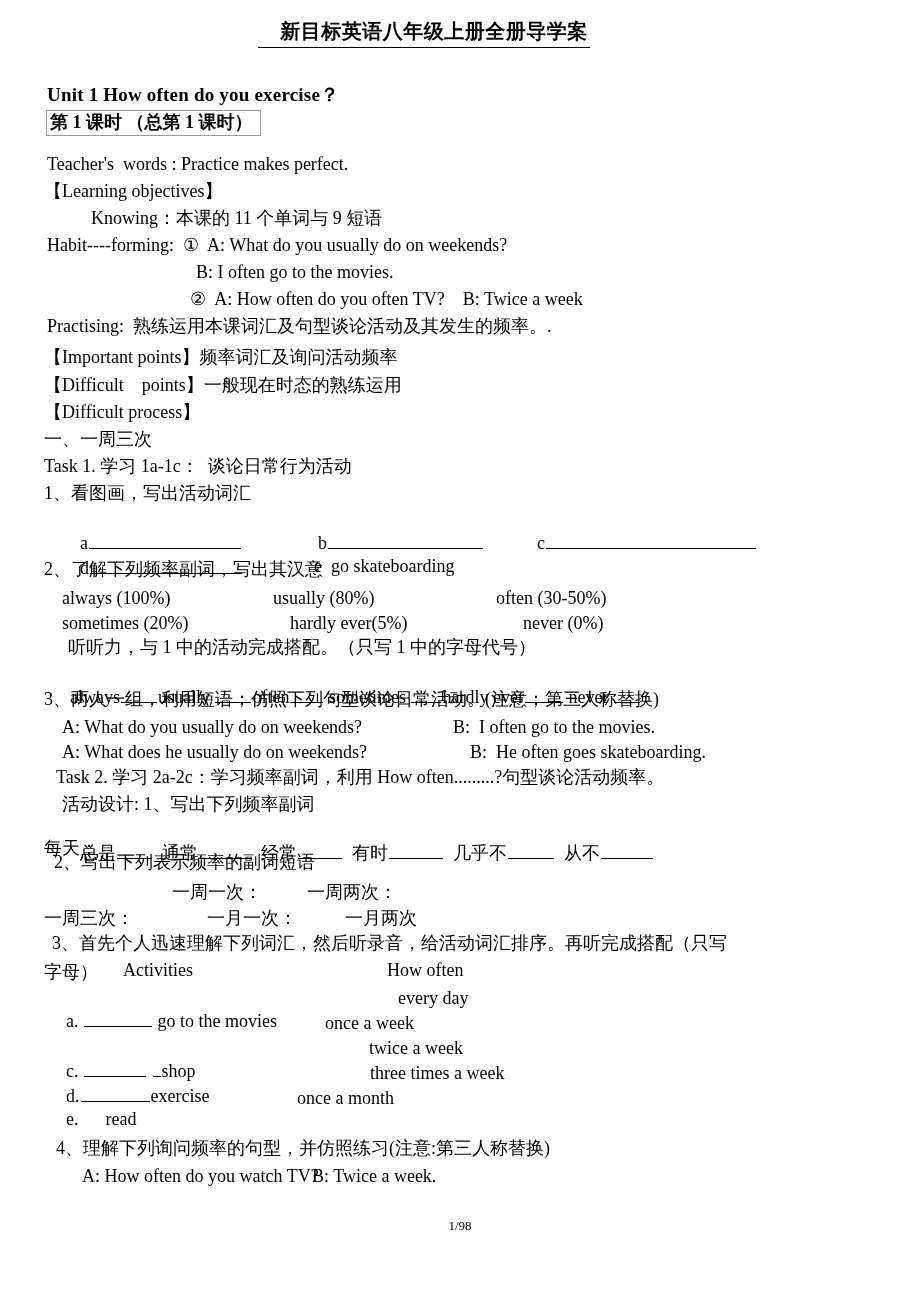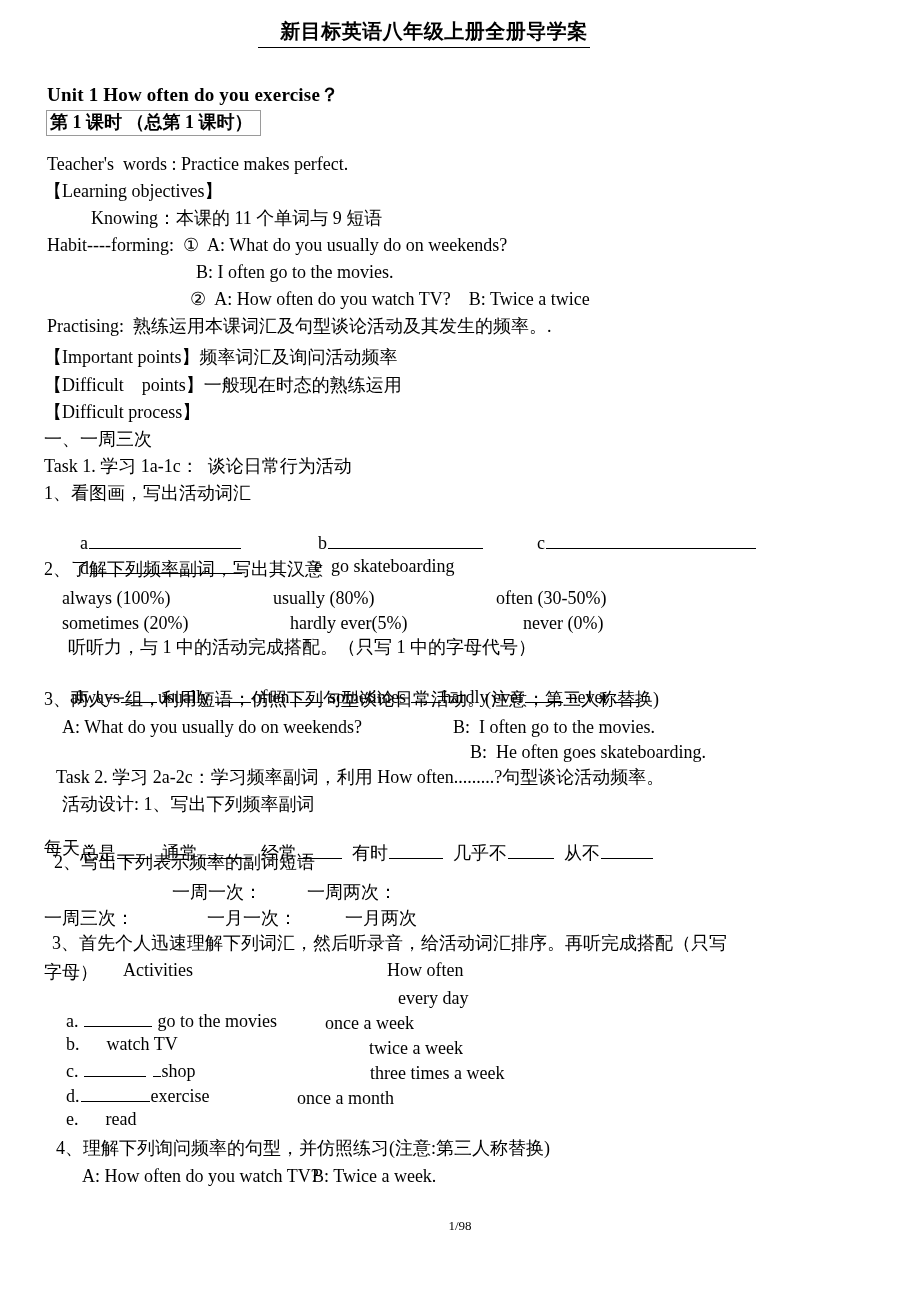--- a/index.html
+++ b/index.html
@@ -103,21 +103,21 @@
 
   <div class="unit-heading">Unit 1   How often do you exercise？</div>
 
   <div class="period-box">第 1 课时 （总第 1 课时）</div>
 
   <div class="ln" style="top:155px; left:47px;">Teacher's  words : Practice makes perfect.</div>
   <div class="ln" style="top:182px; left:44px;">【Learning objectives】</div>
   <div class="ln" style="top:209px; left:47px;margin-left:44px;">Knowing：本课的 11 个单词与 9 短语</div>
   <div class="ln" style="top:236px; left:47px;">Habit----forming:  ①  A: What do you usually do on weekends?</div>
   <div class="ln" style="top:263px; left:196px;">B: I often go to the movies.</div>
-  <div class="ln" style="top:290px; left:190px;">②  A: How often do you watch TV?    B: Twice a twice</div>
+  <div class="ln" style="top:290px; left:190px;">②  A: How often do you often TV?    B: Twice a week</div>
   <div class="ln" style="top:317px; left:47px;">Practising:  熟练运用本课词汇及句型谈论活动及其发生的频率。.</div>
   <div class="ln" style="top:348px; left:44px;">【Important points】频率词汇及询问活动频率</div>
   <div class="ln" style="top:376px; left:44px;">【Difficult    points】一般现在时态的熟练运用</div>
   <div class="ln" style="top:403px; left:44px;">【Difficult process】</div>
 
   <div class="ln" style="top:430px; left:44px;">一、一周三次</div>
   <div class="ln" style="top:457px; left:44px;">Task 1. 学习 1a-1c：  谈论日常行为活动</div>
   <div class="ln" style="top:484px; left:44px;">1、看图画，写出活动词汇</div>
 
   <div class="col" style="top:510px; left:62px;">
@@ -150,20 +150,21 @@
   <div class="ln" style="top:638px; left:68px;">听听力，与 1 中的活动完成搭配。（只写 1 中的字母代号）</div>
 
   <div class="col" style="top:664px; left:52px;">
     <span>always</span><span class="blank" style="width:36px;"></span><span>usually</span> <span class="blank" style="width:36px;"></span><span>often</span><span class="blank" style="width:33px;"></span> <span>sometimes</span> <span class="blank" style="width:30px;"></span><span>hardly ever</span><span class="blank" style="width:38px;"></span> <span>never</span> <span class="blank" style="width:26px;"></span>
   </div>
 
   <div class="ln" style="top:690px; left:44px;">3、两人一组，利用短语；仿照下列句型谈论日常活动。(注意；第三人称替换)</div>
 
   <div class="col" style="top:717px; left:62px;">A: What do you usually do on weekends?</div>
   <div class="col" style="top:717px; left:453px;">B:  I often go to the movies.</div>
+  <div class="col" style="top:742px; left:62px;">A: What does he usually do on weekends?</div>
   <div class="col" style="top:742px; left:470px;">B:  He often goes skateboarding.</div>
 
   <div class="ln" style="top:768px; left:56px;">Task 2. 学习 2a-2c：学习频率副词，利用 How often.........?句型谈论活动频率。</div>
   <div class="ln" style="top:795px; left:62px;">活动设计: 1、写出下列频率副词</div>
 
   <div class="col" style="top:820px; left:62px;">
     <span>总是</span><span class="blank" style="width:35px;"></span>  <span>通常</span><span class="blank" style="width:52px;"></span>  <span>经常</span><span class="blank" style="width:44px;"></span>  <span>有时</span><span class="blank" style="width:54px;"></span>  <span>几乎不</span><span class="blank" style="width:46px;"></span>  <span>从不</span><span class="blank" style="width:52px;"></span>
   </div>
 
   <div class="ln" style="top:853px; left:54px;">2、写出下列表示频率的副词短语</div>
@@ -179,23 +180,20 @@
   <div class="ln" style="top:934px; left:52px;">3、首先个人迅速理解下列词汇，然后听录音，给活动词汇排序。再听完成搭配（只写</div>
   <div class="col" style="top:960px; left:44px;">字母）</div>
   <div class="col" style="top:960px; left:123px;">Activities</div>
   <div class="col" style="top:960px; left:387px;">How often</div>
 
   <div class="col" style="top:988px; left:48px;">
     <span>a.</span> <span class="blank" style="width:68px;"></span> <span>go to the movies</span>
   </div>
   <div class="col" style="top:988px; left:398px;">every day</div>
 
-  <div class="col" style="top:1013px; left:48px;">
-    <span>b.</span>      <span>watch TV</span>
-  </div>
   <div class="col" style="top:1013px; left:325px;">once a week</div>
 
   <div class="col" style="top:1038px; left:48px;">
     <span>c.</span> <span class="blank" style="width:62px;"></span> <span class="blank" style="width:8px;"></span><span>shop</span>
   </div>
   <div class="col" style="top:1038px; left:369px;">twice a week</div>
 
   <div class="col" style="top:1063px; left:48px;">
     <span>d.</span><span class="blank" style="width:69px;"></span><span>exercise</span>
   </div>

